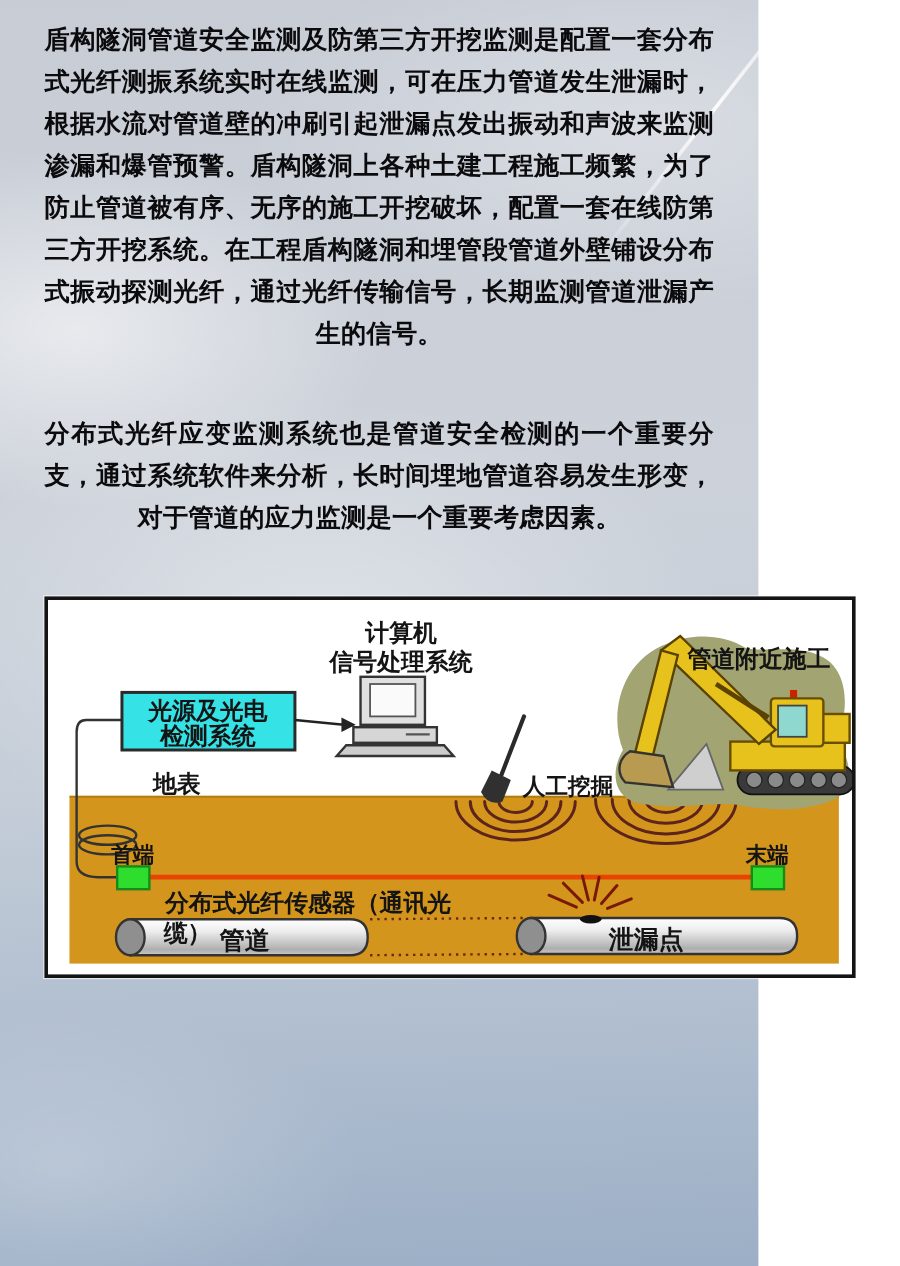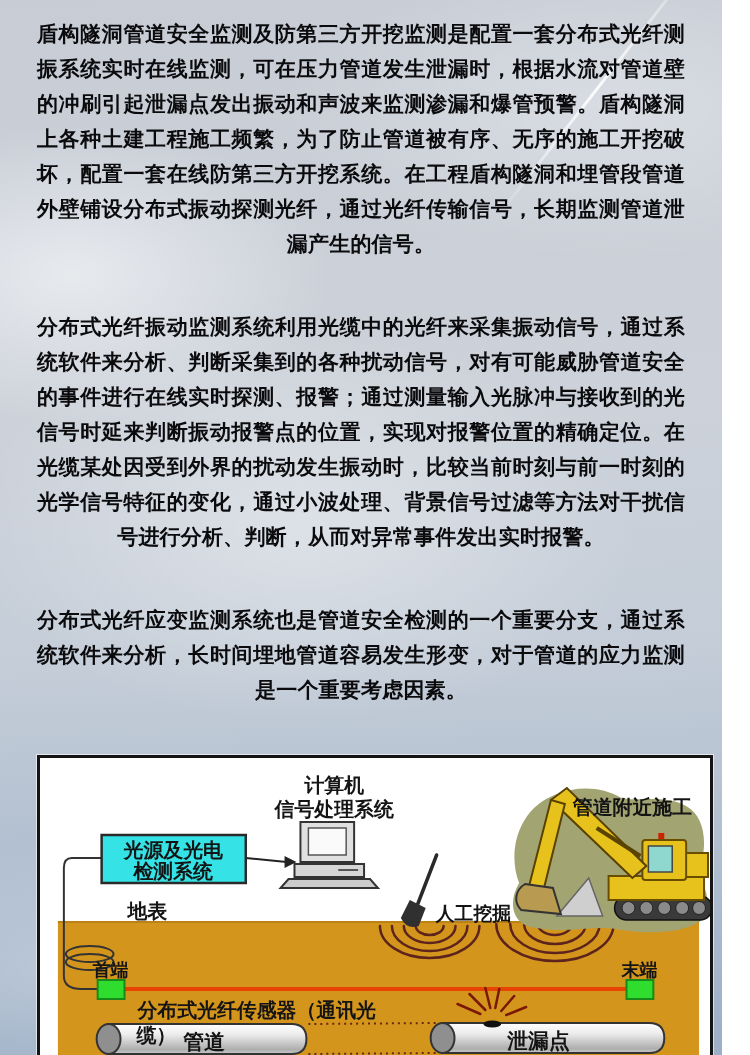--- a/index.html
+++ b/index.html
@@ -1,21 +1,21 @@
 <!DOCTYPE html>
 <html><head>
 <meta charset="utf-8">
 <style>
   html,body{margin:0;padding:0;}
   body{
     width:750px;height:1055px;overflow:hidden;
     font-family:"Liberation Sans","DejaVu Sans",sans-serif;
   }
   .page{
-    position:relative;width:722px;height:1055px;
+    position:relative;width:632px;height:1055px;
     background:
       radial-gradient(ellipse 420px 240px at 10% 26%, rgba(255,255,255,0.55), rgba(255,255,255,0) 62%),
       radial-gradient(ellipse 520px 300px at 42% 50%, rgba(255,255,255,0.38), rgba(255,255,255,0) 65%),
       radial-gradient(ellipse 560px 260px at 85% 10%, rgba(255,255,255,0.30), rgba(255,255,255,0) 60%),
       radial-gradient(ellipse 420px 220px at 8% 92%, rgba(255,255,255,0.22), rgba(255,255,255,0) 60%),
       linear-gradient(178deg,#c7ccd5 0%,#cdd2da 38%,#c4cdd8 62%,#afbdcf 82%,#9cafc6 100%);
   }
   .streak{
     position:absolute;top:-30px;left:688px;width:3px;height:300px;
     background:linear-gradient(to bottom,rgba(255,255,255,0.1),rgba(255,255,255,0.9),rgba(255,255,255,0.1));
@@ -38,21 +38,20 @@
   .f20{font-size:20px;} .f19{font-size:19px;} .f18{font-size:18px;} .f21{font-size:21px;}
 </style>
 </head>
 <body>
 
 <div class="page">
   <div class="streak"></div>
 
   <main class="content">
     <p class="para">盾构隧洞管道安全监测及防第三方开挖监测是配置一套分布式光纤测振系统实时在线监测，可在压力管道发生泄漏时，根据水流对管道壁的冲刷引起泄漏点发出振动和声波来监测渗漏和爆管预警。盾构隧洞上各种土建工程施工频繁，为了防止管道被有序、无序的施工开挖破坏，配置一套在线防第三方开挖系统。在工程盾构隧洞和埋管段管道外壁铺设分布式振动探测光纤，通过光纤传输信号，长期监测管道泄漏产生的信号。</p>
-    <p class="para">分布式光纤振动监测系统利用光缆中的光纤来采集振动信号，通过系统软件来分析、判断采集到的各种扰动信号，对有可能威胁管道安全的事件进行在线实时探测、报警；通过测量输入光脉冲与接收到的光信号时延来判断振动报警点的位置，实现对报警位置的精确定位。在光缆某处因受到外界的扰动发生振动时，比较当前时刻与前一时刻的光学信号特征的变化，通过小波处理、背景信号过滤等方法对干扰信号进行分析、判断，从而对异常事件发出实时报警。</p>
     <p class="para">分布式光纤应变监测系统也是管道安全检测的一个重要分支，通过系统软件来分析，长时间埋地管道容易发生形变，对于管道的应力监测是一个重要考虑因素。</p>
 
     <figure class="diagram">
       <svg viewBox="0 0 674 312" preserveAspectRatio="none">
         <defs>
           <linearGradient id="pipeGrad" x1="0" y1="0" x2="0" y2="1">
             <stop offset="0" stop-color="#ffffff"></stop>
             <stop offset="0.35" stop-color="#ececec"></stop>
             <stop offset="0.85" stop-color="#aeaeae"></stop>
             <stop offset="1" stop-color="#c9c9c9"></stop>

